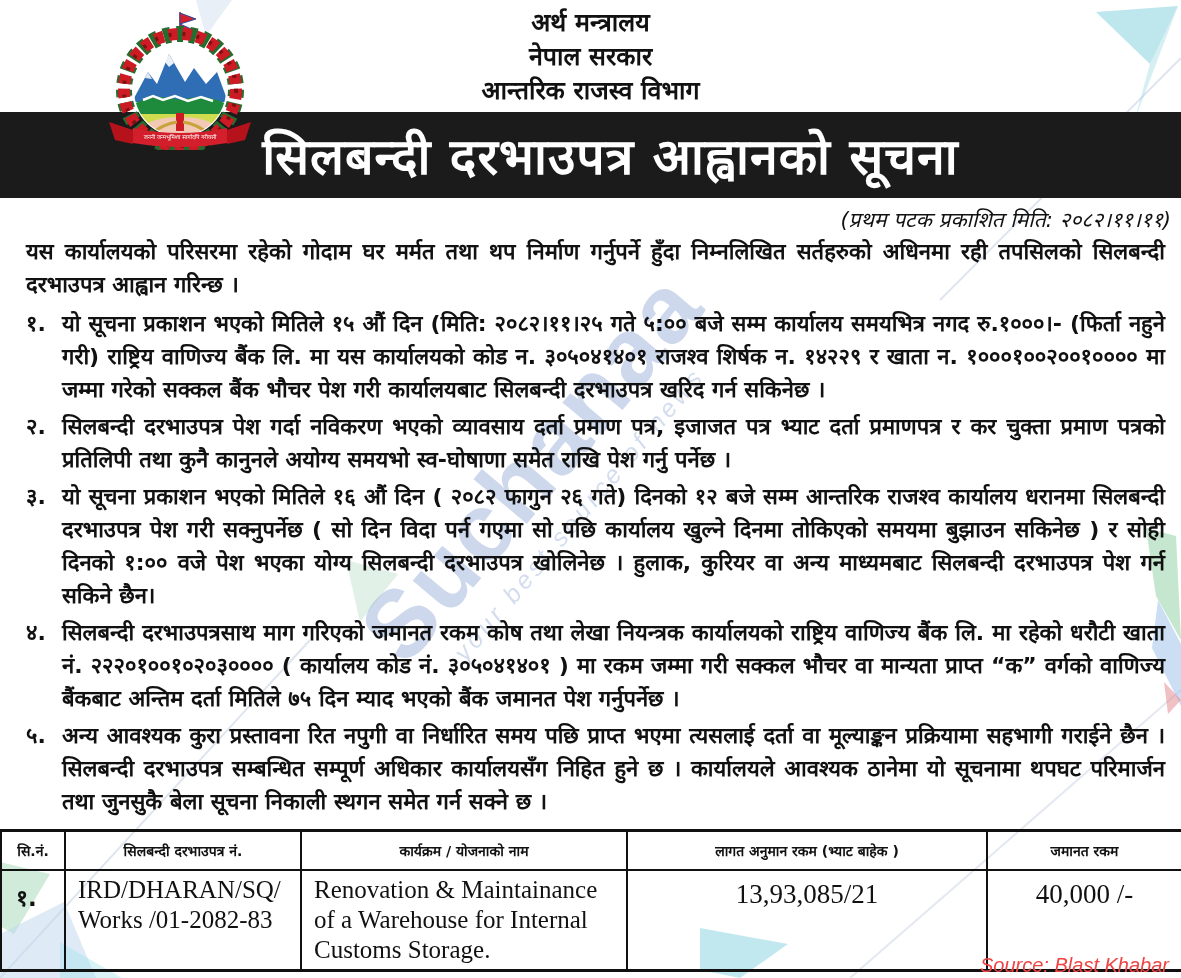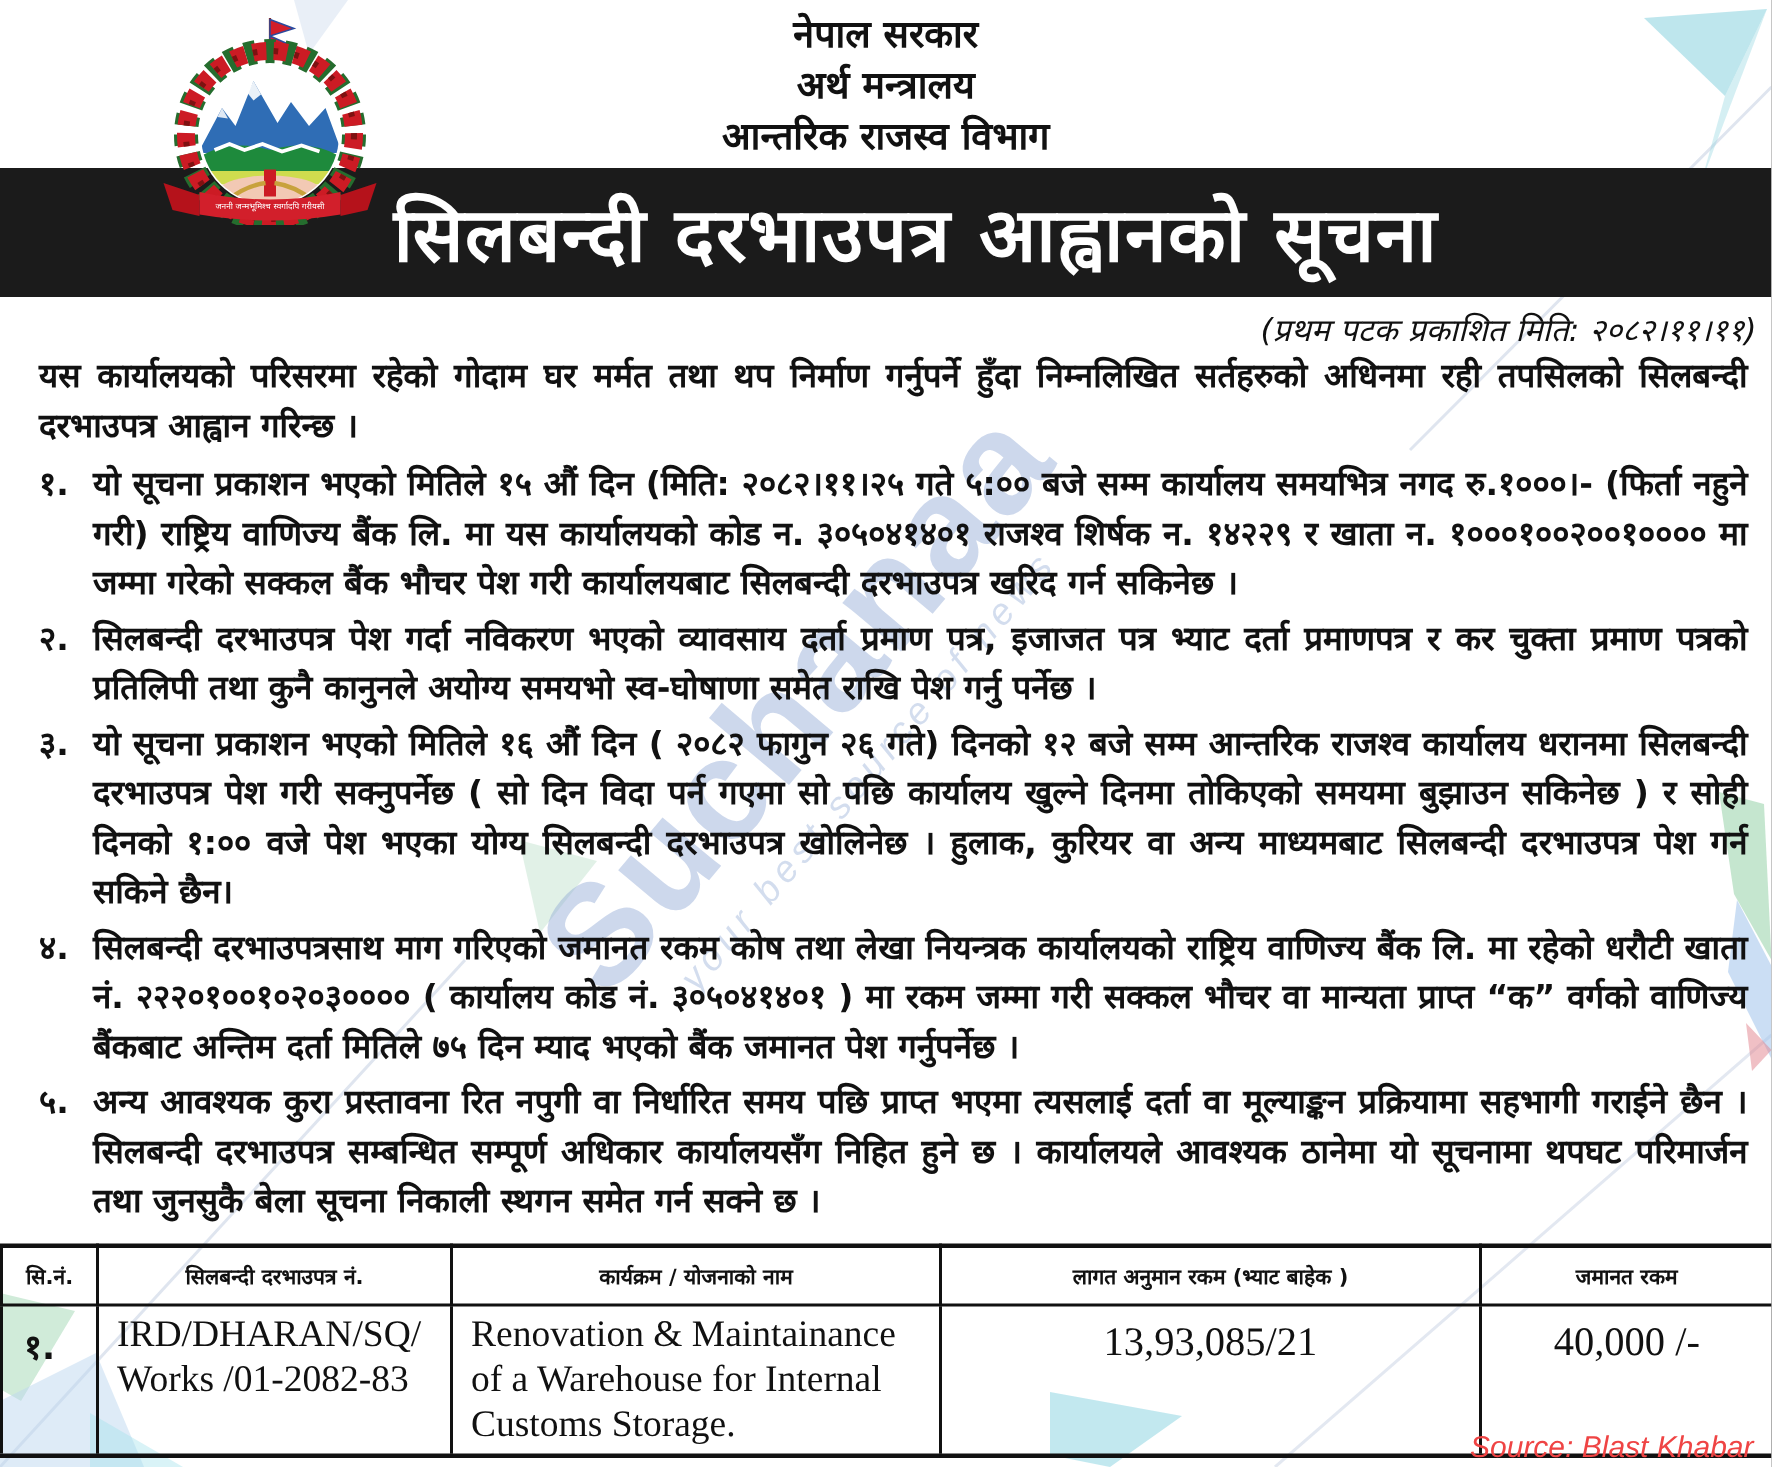--- a/index.html
+++ b/index.html
@@ -125,22 +125,22 @@
           <path d="M59,124 Q71,114 85,112" stroke="#c8a23c" stroke-width="3" fill="none"></path>
           <path d="M117,124 Q105,114 91,112" stroke="#c8a23c" stroke-width="3" fill="none"></path>
         </g>
         <g>
           <path d="M17,112 L41,120 L41,134 L23,130 Z" fill="#b5121b"></path>
           <path d="M159,112 L135,120 L135,134 L153,130 Z" fill="#b5121b"></path>
           <path d="M41,118 Q88,128 135,118 L135,133 Q88,141 41,133 Z" fill="#d21f2b"></path>
           <text x="88" y="129" text-anchor="middle" font-size="5.5" fill="#ffffff">जननी जन्मभूमिश्च स्वर्गादपि गरीयसी</text>
         </g>
       </svg>
+      <div class="gov-line">अर्थ मन्त्रालय</div>
       <div class="gov-line">नेपाल सरकार</div>
-      <div class="gov-line">अर्थ मन्त्रालय</div>
       <div class="gov-line">आन्तरिक राजस्व विभाग</div>
     </div>
 
     <div class="title-banner">सिलबन्दी दरभाउपत्र आह्वानको सूचना</div>
 
     <div class="published-line">(प्रथम पटक प्रकाशित मिति: २०८२।११।११)</div>
 
     <div class="body-text">
       <div class="intro">यस कार्यालयको परिसरमा रहेको गोदाम घर मर्मत तथा थप निर्माण गर्नुपर्ने हुँदा निम्नलिखित सर्तहरुको अधिनमा रही तपसिलको सिलबन्दी दरभाउपत्र आह्वान गरिन्छ ।</div>
 

